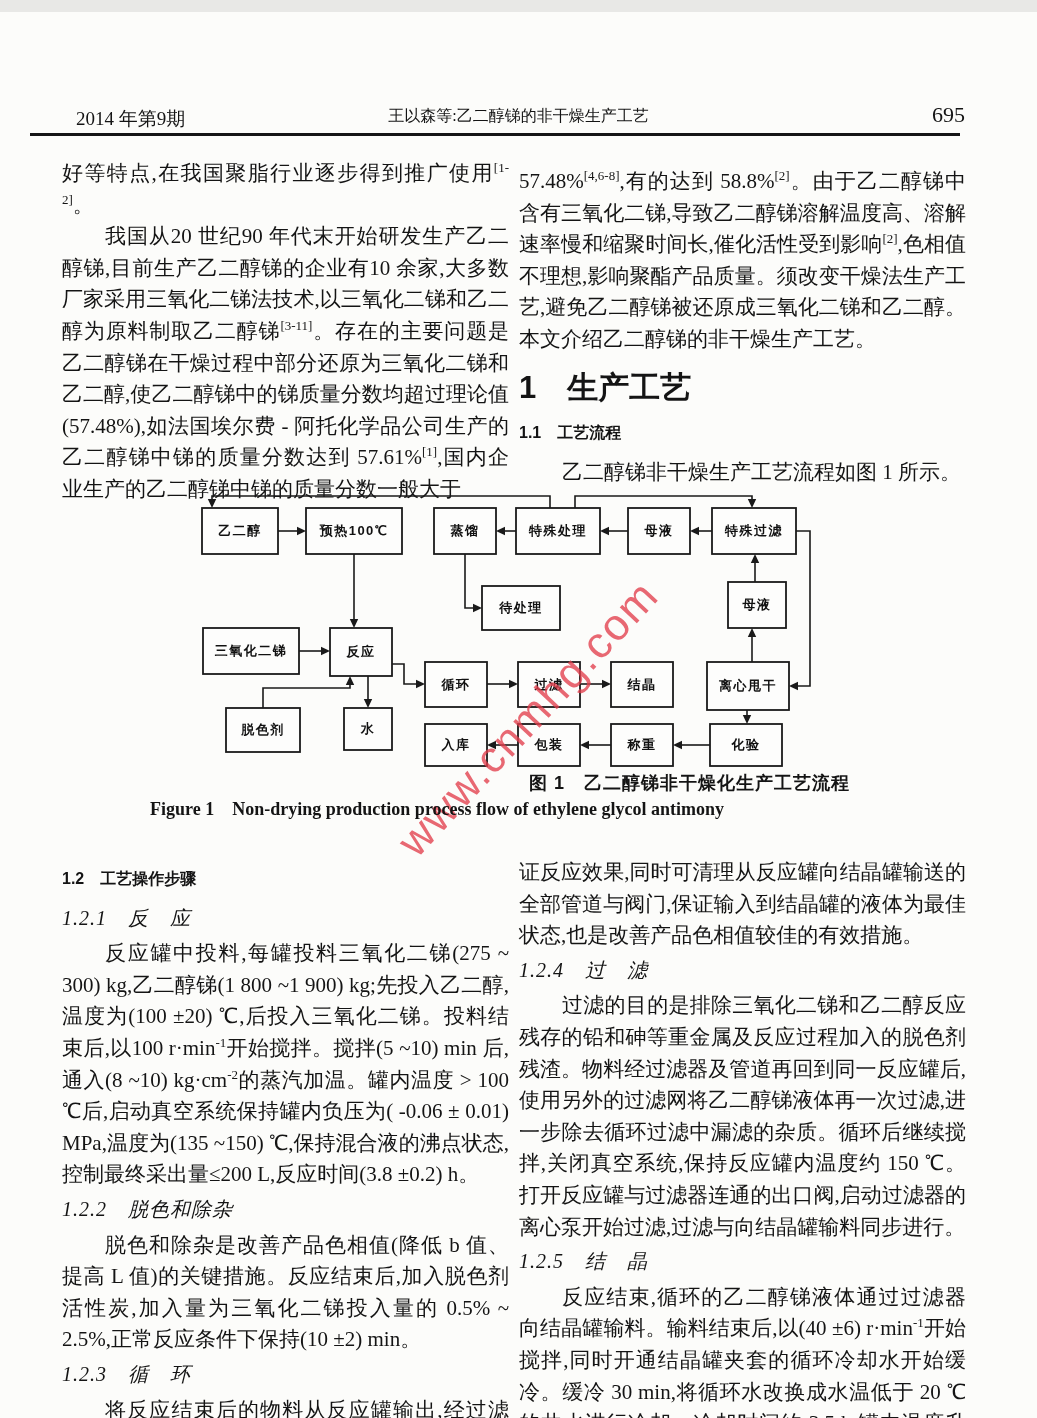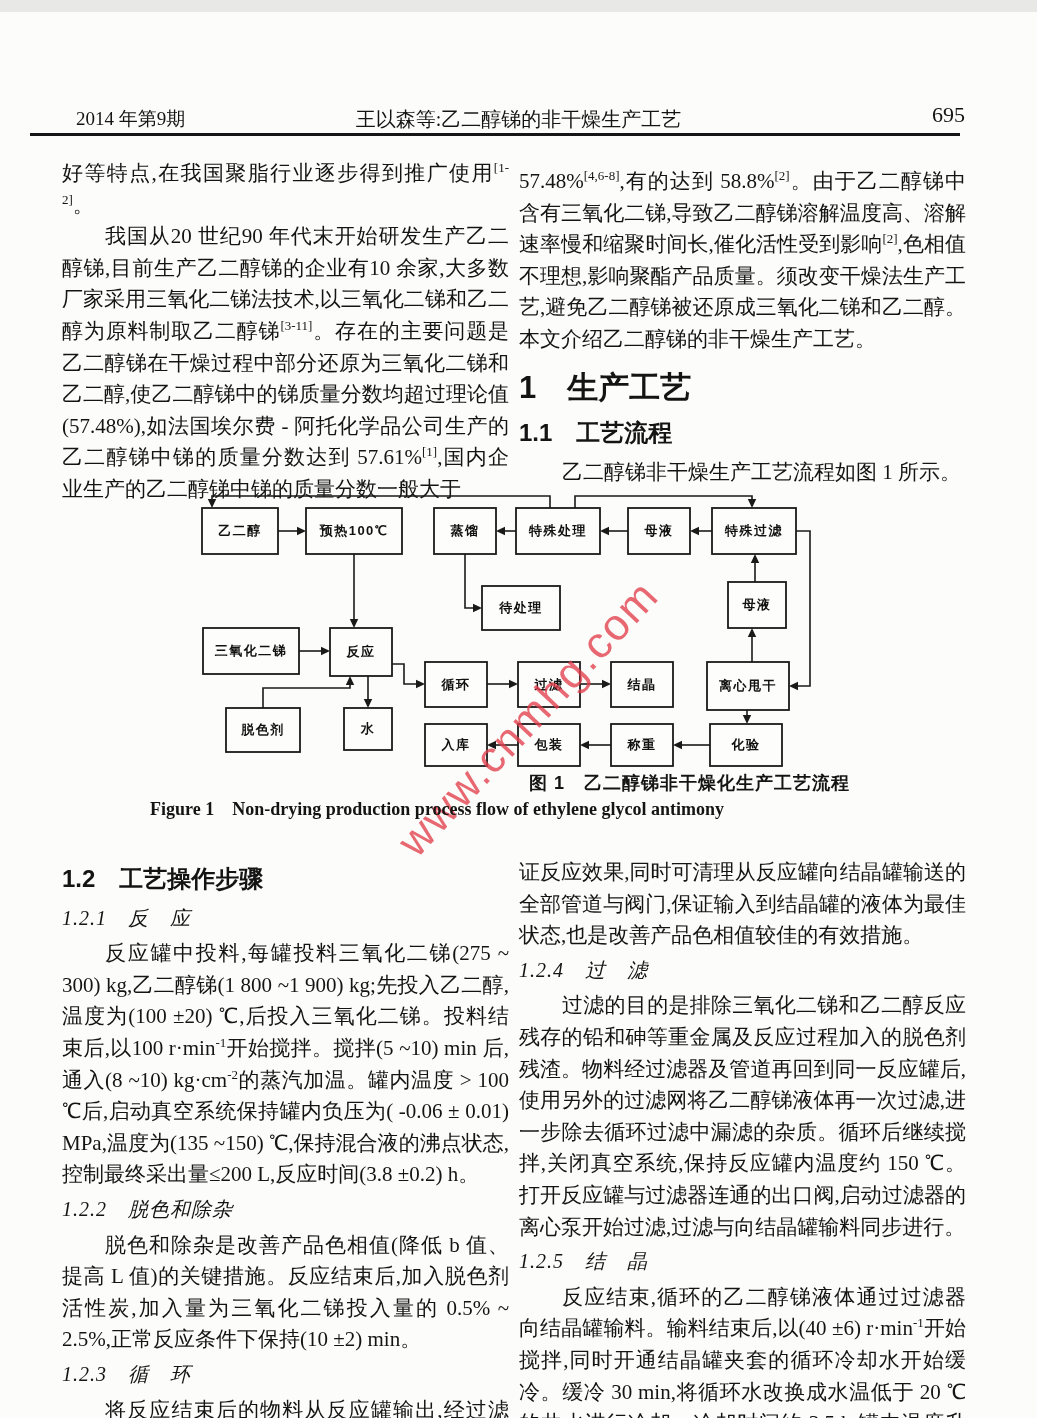--- a/index.html
+++ b/index.html
@@ -1,36 +1,36 @@
 <!DOCTYPE html>
 <html><head>
 <meta charset="utf-8">
 <style>
   html,body{margin:0;padding:0;background:#e8e8e6;}
   #page{position:relative;width:1037px;height:1418px;background:#fcfcfa;margin:12px auto;
         overflow:hidden;color:#141414;font-family:"Liberation Serif",serif;}
   
   #header{position:absolute;left:0;top:90px;width:100%;height:30px;}
   #header .issue{position:absolute;left:76px;top:4px;font-size:19px;}
-  #header .rtitle{position:absolute;left:0;width:100%;text-align:center;top:4px;font-size:20px;}
+  #header .rtitle{position:absolute;left:0;width:100%;text-align:center;top:4px;font-size:16px;}
   #header .pageno{position:absolute;right:72px;top:0;font-size:22px;text-align:center;}
   #rule{position:absolute;left:30px;top:121px;width:930px;height:3px;background:#161616;}
   
   .col{position:absolute;width:447px;font-size:21px;line-height:31.6px;}
   #col-left-top{left:62px;top:146px;}
   #col-right-top{left:519px;top:154px;}
   #col-left-bottom{left:62px;top:845px;}
   #col-right-bottom{left:519px;top:845px;}
   .para{margin:0;text-align:justify;}
   .para.indent{text-indent:2.05em;}
   .para.jlast{text-align-last:justify;}
   .para sup{font-size:13px;line-height:0;}
   .kind-h1{font-family:"Liberation Sans",sans-serif;font-weight:bold;font-size:31px;
            margin:16px 0 14px;text-align:left;}
-  .kind-h2{font-family:"Liberation Sans",sans-serif;font-weight:bold;font-size:24px;
+  .kind-h2{font-family:"Liberation Sans",sans-serif;font-weight:bold;font-size:16px;
            margin:6px 0 8px;text-align:left;}
   .kind-h3{font-style:italic;font-size:20px;margin:3px 0 4px;text-align:left;letter-spacing:1px;}
   
   #figure{position:absolute;left:150px;top:478px;width:700px;height:362px;}
   #flow-svg{position:absolute;left:0;top:0;}
   #flow-svg rect{fill:#fdfdfc;stroke:#1a1a1a;stroke-width:1.8;}
   #flow-svg text{font-family:"Liberation Sans",sans-serif;font-weight:bold;font-size:13px;
                  fill:#111;letter-spacing:1.5px;}
   #flow-svg polyline{fill:none;stroke:#1a1a1a;stroke-width:1.6;}
   #flow-svg polygon{fill:#1a1a1a;stroke:none;}

